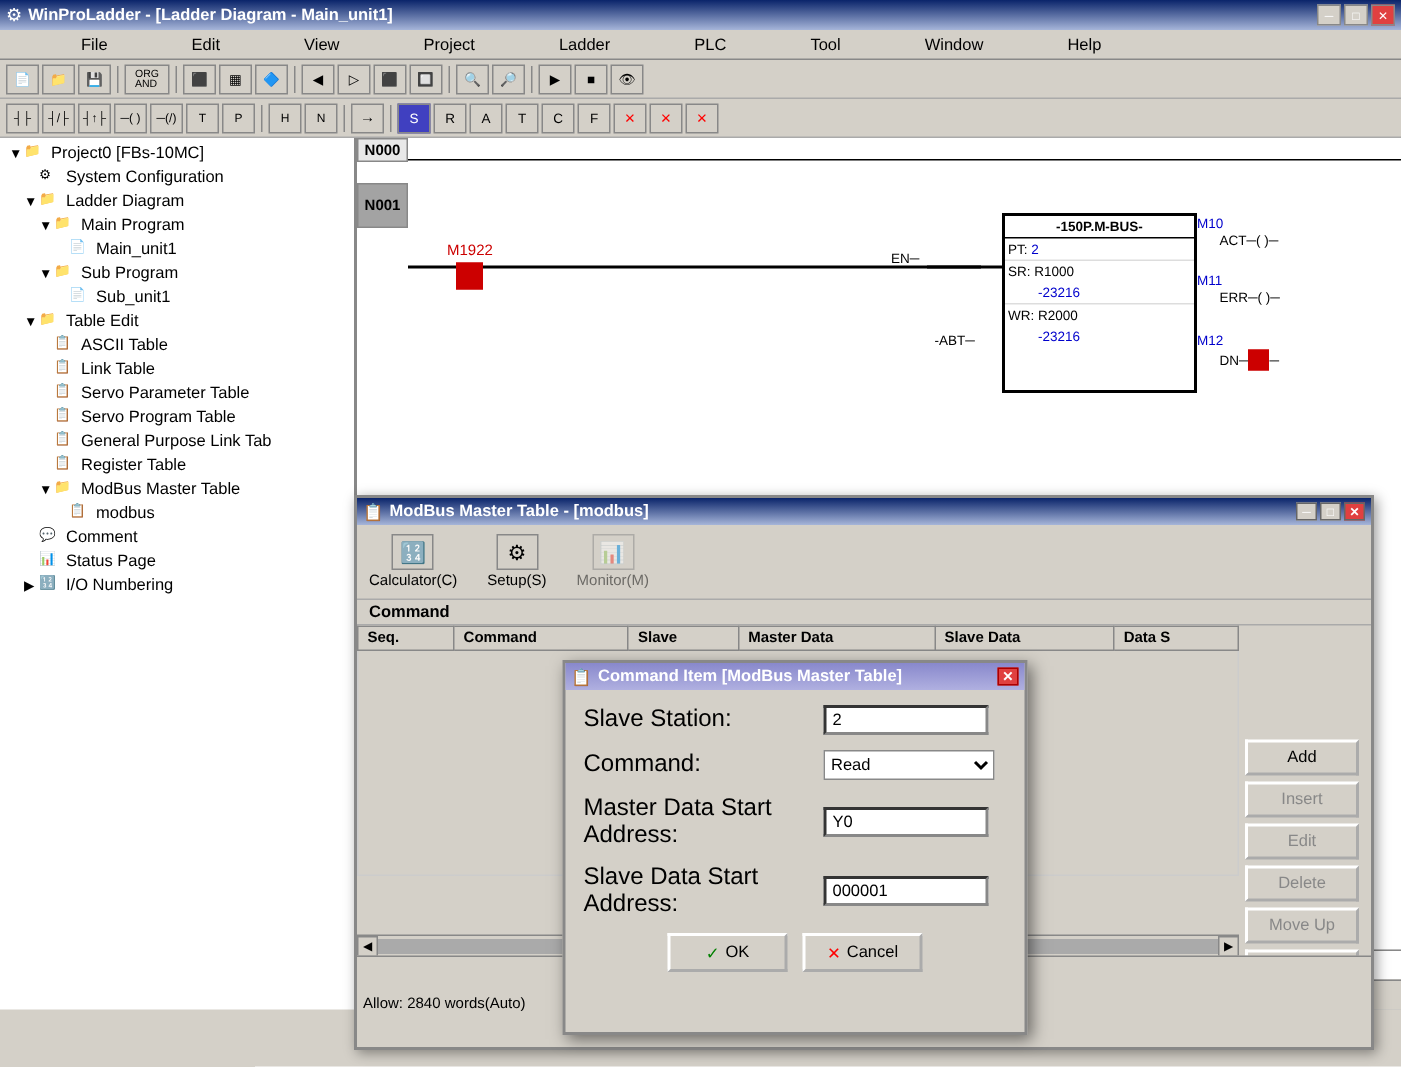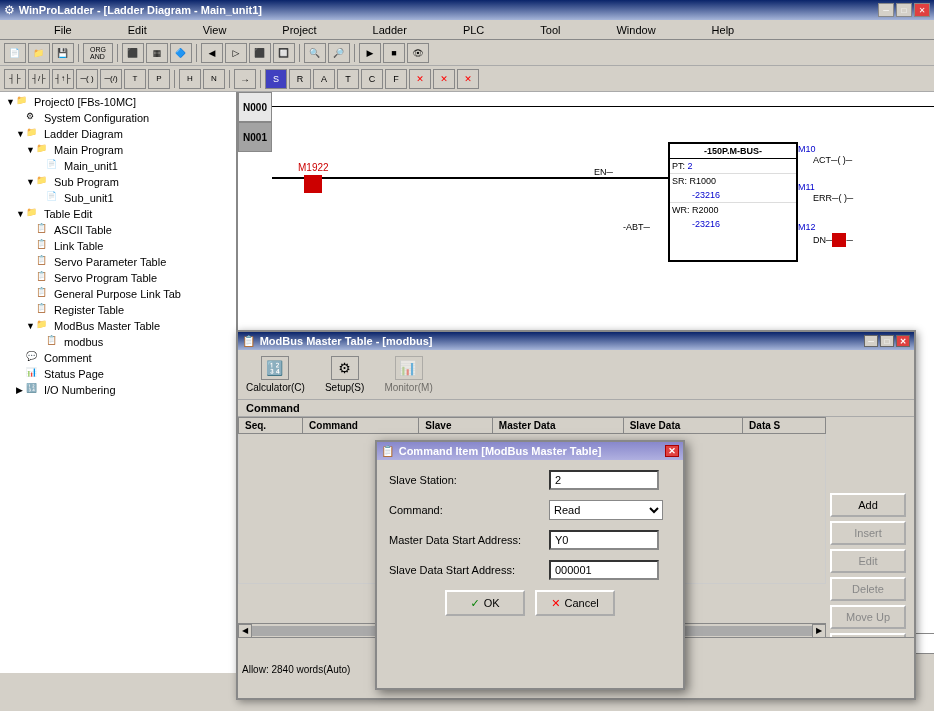--- a/index.html
+++ b/index.html
@@ -142,21 +142,21 @@
       display: flex;
       align-items: center;
       padding: 0 4px;
       font-size: 11px;
       font-weight: bold;
     }
     .cmd-title-close { margin-left: auto; width: 14px; height: 12px; background: #e04040; border: 1px solid #a00; color: white; font-size: 9px; display: flex; align-items: center; justify-content: center; cursor: pointer; }
 
     .cmd-body { padding: 10px 12px; }
     .cmd-row { display: flex; align-items: center; margin-bottom: 10px; }
-    .cmd-label { width: 160px; font-size: 11px; }
+    .cmd-label { width: 160px; font-size: 16px; }
     .cmd-input { width: 110px; height: 20px; border: 2px inset #888; background: white; font-size: 11px; padding: 1px 4px; }
     .cmd-select { width: 114px; height: 20px; border: 1px solid #888; background: white; font-size: 11px; }
 
     .cmd-buttons { display: flex; justify-content: center; gap: 10px; margin-top: 4px; }
     .cmd-btn { width: 80px; height: 26px; background: #d4d0c8; border: 2px outset #fff; font-size: 11px; cursor: pointer; display: flex; align-items: center; justify-content: center; gap: 4px; }
   </style>
 </head>
 <body>
 
 <div class="title-bar">
@@ -366,21 +366,21 @@
       <span class="tree-icon">🔢</span>
       <span>I/O Numbering</span>
     </div>
   </div>
 
   <div class="right-panel">
 
     <div class="ladder-area">
 
       <div style="position:relative; height:30px; display:flex; align-items:center;">
-        <div style="position:absolute; left:0; top:0; width:34px; height:30px; background:#e8e8e8; border:1px solid #888; display:flex; align-items:center; justify-content:center; font-size:10px; font-weight:bold;">N000</div>
+        <div style="position:absolute; left:0; top:0; width:34px; height:16px; background:#e8e8e8; border:1px solid #888; display:flex; align-items:center; justify-content:center; font-size:10px; font-weight:bold;">N000</div>
         <div style="position:absolute; left:34px; right:0; top:14px; height:1px; background:#000;"></div>
       </div>
 
       <div style="position:relative; height:160px;">
 
         <div style="position:absolute; left:0; top:0; width:34px; height:30px; background:#a3a3a3; border:1px solid #888; display:flex; align-items:center; justify-content:center; font-size:10px; font-weight:bold;">N001</div>
 
         <div style="position:absolute; left:34px; right:280px; top:55px; height:2px; background:#000;"></div>
 
         <div style="position:absolute; left:60px; top:40px;">

